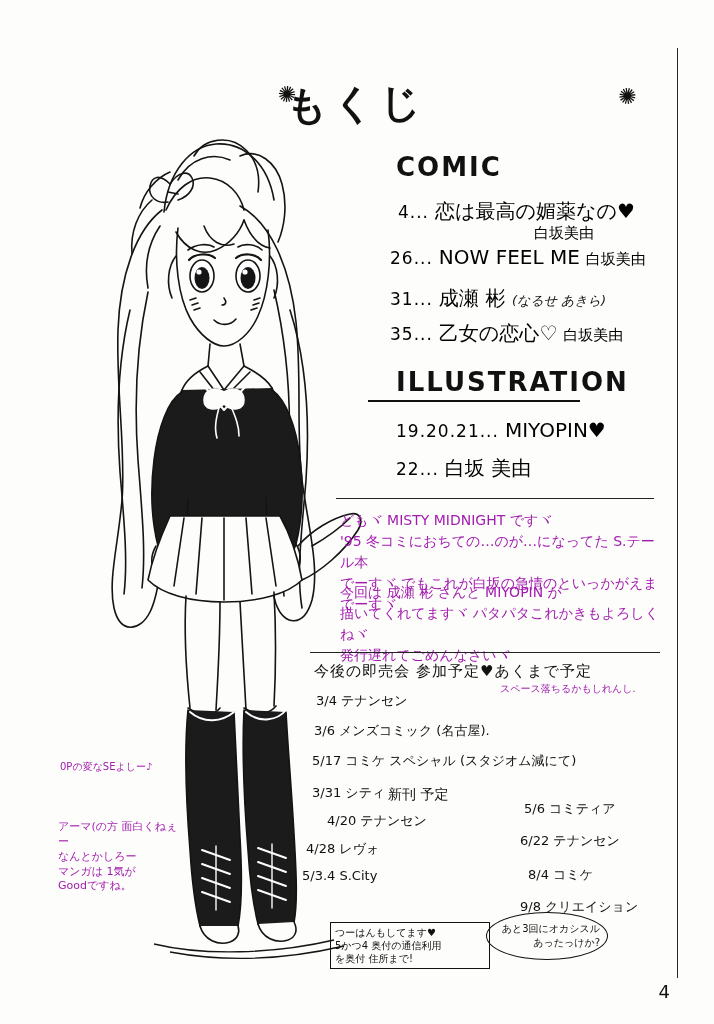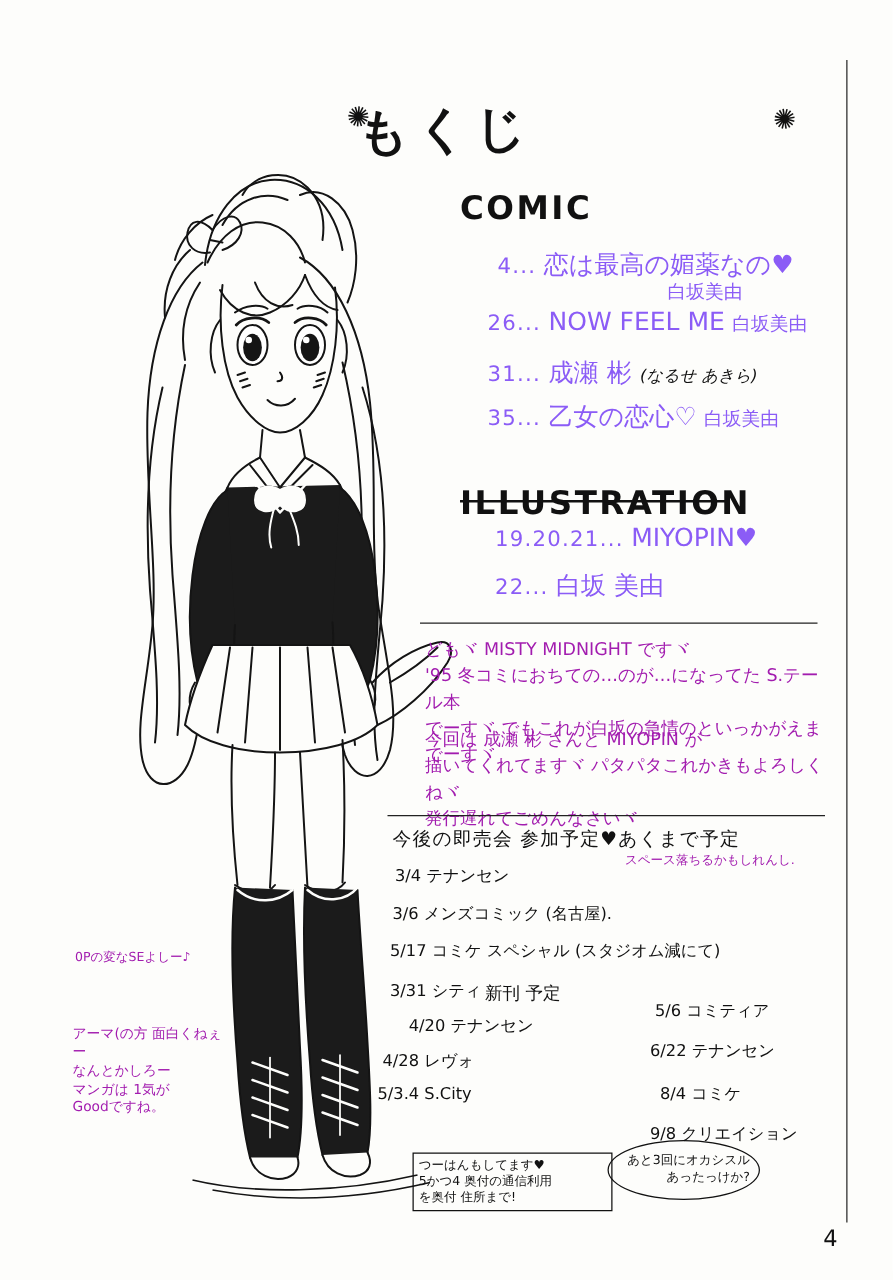--- a/index.html
+++ b/index.html
@@ -57,32 +57,33 @@
   .title-deco.right { right: -20px; top: 10px; transform: rotate(14deg); }
 
   
   .section-heading {
     position: absolute;
     font-family: "DejaVu Sans", sans-serif;
     font-size: 26px;
     font-weight: 700;
     letter-spacing: 2px;
     color: #111;
+    margin-left: 28px;
   }
   .section-underline {
     position: absolute;
     height: 2px;
     background: #111;
   }
 
   
   .toc-entry {
     position: absolute;
     white-space: nowrap;
-    color: #8b5cf6;
+    color: #000000;
   }
   .toc-num {
     font-family: "DejaVu Sans", sans-serif;
     font-size: 17px;
     letter-spacing: 1px;
   }
   .toc-title {
     font-family: "DejaVu Sans", sans-serif;
     font-size: 20px;
     margin-left: 6px;
@@ -325,21 +326,21 @@
 
   <div class="toc-entry" style="left:390px; top:285px;">
     <span class="toc-num">31...</span><span class="toc-title">成瀬 彬</span>
   </div>
   <div class="toc-author-sub" style="left:512px; top:292px;">(なるせ あきら)</div>
 
   <div class="toc-entry" style="left:390px; top:320px;">
     <span class="toc-num">35...</span><span class="toc-title">乙女の恋心♡</span><span class="toc-author">白坂美由</span>
   </div>
 
-  <div class="section-heading" style="left:368px; top:388px;">ILLUSTRATION</div>
+  <div class="section-heading" style="left:368px; top:367px;">ILLUSTRATION</div>
   <div class="section-underline" style="left:368px; top:400px; width:212px;"></div>
 
   <div class="toc-entry" style="left:396px; top:418px;">
     <span class="toc-num">19.20.21...</span><span class="toc-title">MIYOPIN♥</span>
   </div>
 
   <div class="toc-entry" style="left:396px; top:455px;">
     <span class="toc-num">22...</span><span class="toc-title">白坂 美由</span>
   </div>
 

